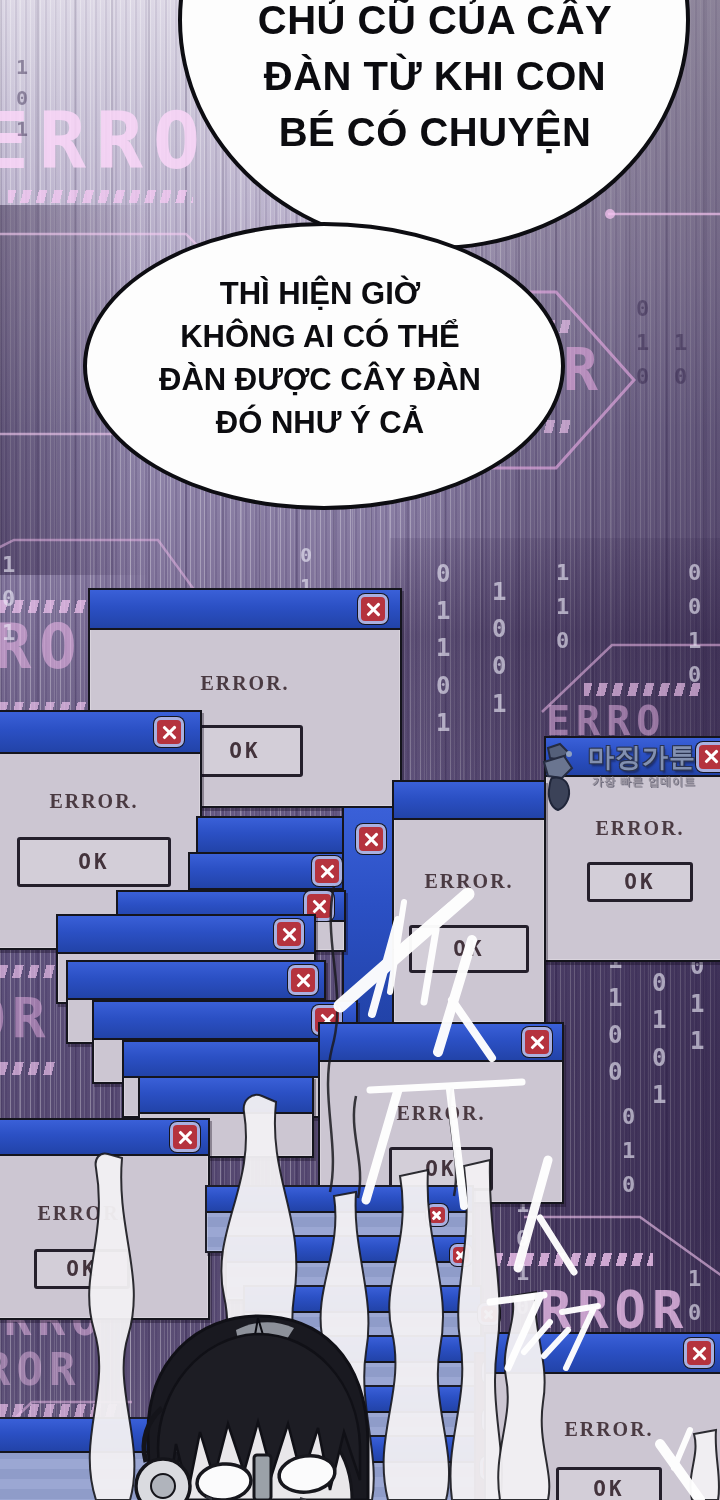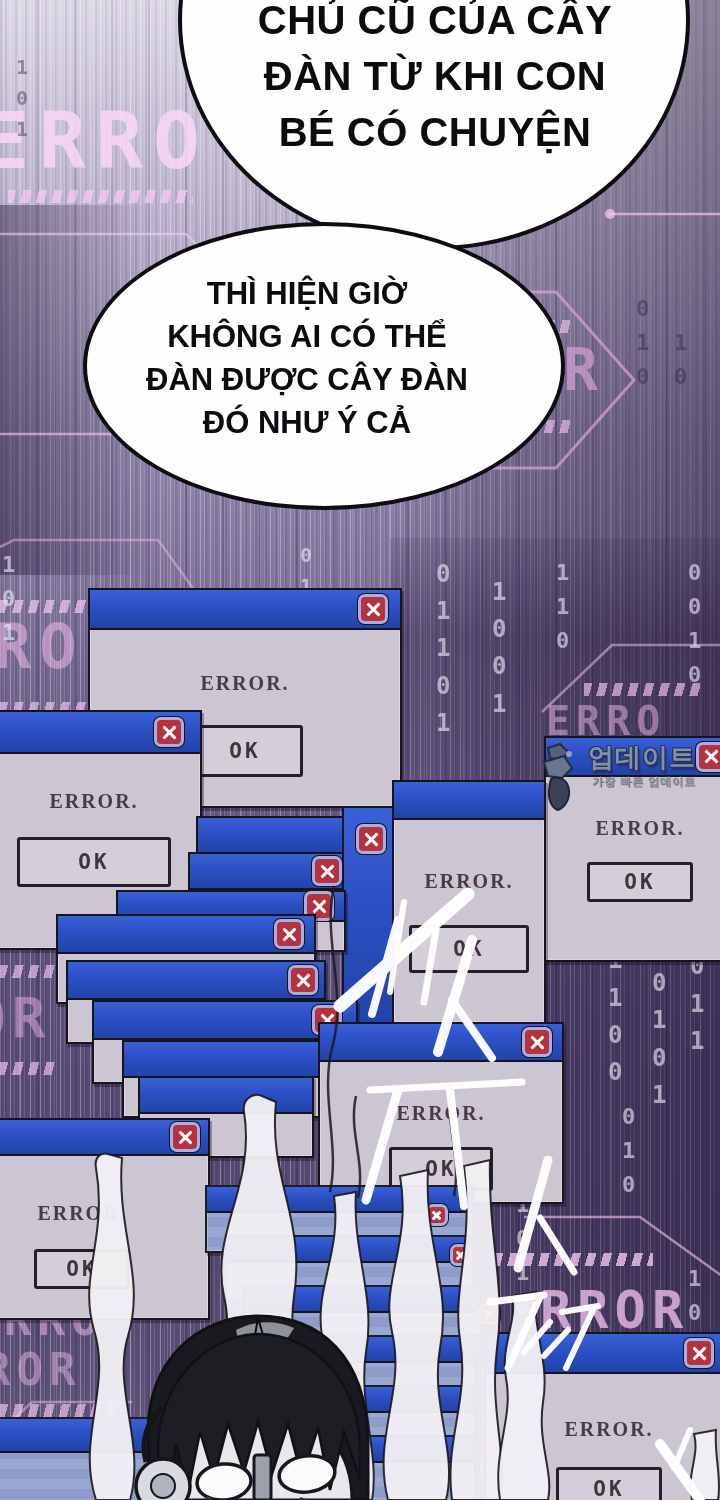--- a/index.html
+++ b/index.html
@@ -19,21 +19,21 @@
 
   .bigerr{position:absolute;font-family:"DejaVu Sans Mono",monospace;font-weight:bold;white-space:nowrap;pointer-events:none;}
   .dash{position:absolute;height:13px;background:repeating-linear-gradient(105deg,rgba(248,202,245,.9) 0 8px,transparent 8px 15px);pointer-events:none;}
   .bincol{position:absolute;font-family:"DejaVu Sans Mono",monospace;font-weight:bold;line-height:1.55;white-space:pre;pointer-events:none;}
   .bincol.light{color:rgba(238,236,248,.62);}
   .bincol.dark{color:rgba(42,28,66,.42);}
 
   .bub{position:absolute;background:#fdfdfd;border:4px solid #0d0d12;border-radius:50%;}
   .bubtxt{position:absolute;text-align:center;white-space:pre-line;color:#0c0c10;font-weight:bold;}
   #bub1txt{left:200px;top:-8px;width:470px;font-size:40px;line-height:56px;letter-spacing:.5px;}
-  #bub2txt{left:72px;top:272px;width:470px;font-size:31px;line-height:43px;}
+  #bub2txt{left:85px;top:272px;width:470px;font-size:31px;line-height:43px;}
 
   .dlg{position:absolute;border:2px solid #15151d;background:#ccc6d2;
        box-shadow:inset 0 0 0 1px rgba(255,255,255,.25),2px 3px 0 rgba(18,10,30,.35);}
   .dlg.stack{background:repeating-linear-gradient(180deg,#9ba7d3 0 10px,#8f9cc9 10px 20px);border-color:#1d1d28;}
   .tbar{position:relative;width:100%;border-bottom:2px solid #15151d;box-sizing:border-box;
         background:linear-gradient(180deg,#3a60d8 0%,#2b50c4 45%,#2243a8 100%);}
   .dlg.vert .tbar{height:100%;border-bottom:none;}
   .xbtn{position:absolute;width:30px;height:30px;border-radius:7px;background:#b5333e;
         border:3px solid #a9b0e0;box-shadow:0 0 0 1px #15151d;box-sizing:border-box;}
   .xbtn::before,.xbtn::after{content:"";position:absolute;left:15%;top:45%;width:70%;height:3px;
@@ -290,21 +290,21 @@
 
   <div id="watermark">
     <div class="wm-row">
       <svg width="46" height="70" viewBox="0 0 46 70">
         <path d="M10,6 L22,2 L30,10 L24,18 L12,16 Z" fill="#55607a" stroke="#262c40" stroke-width="2"></path>
         <path d="M6,20 L26,14 L34,26 L24,36 L10,34 Z" fill="#6a7590" stroke="#262c40" stroke-width="2"></path>
         <path d="M14,36 C22,34 30,38 31,48 C32,58 26,66 20,68 C14,66 10,58 11,48 C12,40 12,38 14,36 Z" fill="#3b4258" stroke="#20263a" stroke-width="2"></path>
         <circle cx="31" cy="12" r="3" fill="#8fa0c0"></circle>
       </svg>
       <div style="margin-left:4px;">
-        <div class="wm-title">업데이트</div>
+        <div class="wm-title">마징가툰</div>
         <div class="wm-sub">가장 빠른 업데이트</div>
       </div>
     </div>
   </div>
 
   <svg id="fxsvg" width="720" height="1500" viewBox="0 0 720 1500">
 
     <g fill="#f1eff3" fill-opacity=".96" stroke="#17171d" stroke-width="2" stroke-opacity=".9">
       <path d="M96,1500 C76,1438 112,1388 94,1330 C78,1276 108,1238 96,1168 C94,1158 100,1152 108,1154 L122,1158 C116,1230 146,1278 128,1336 C112,1388 146,1444 130,1500 Z"></path>
       <path d="M212,1500 C194,1418 240,1368 224,1296 C210,1232 256,1186 244,1112 C242,1100 252,1092 262,1096 L276,1102 C268,1180 306,1218 294,1296 C284,1364 322,1424 308,1500 Z"></path>

